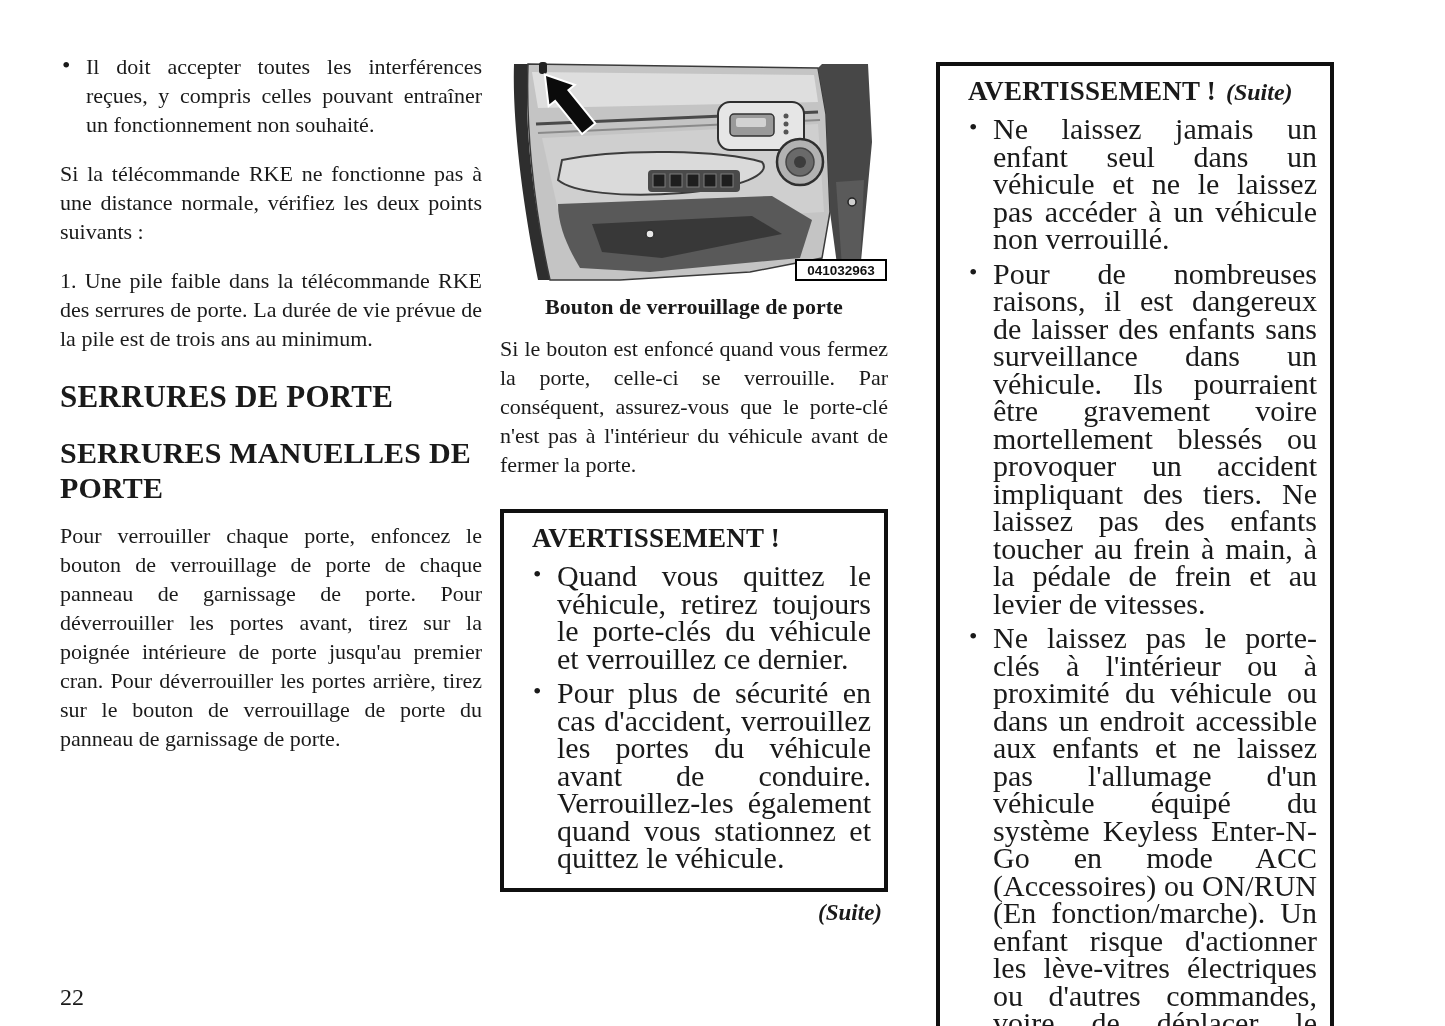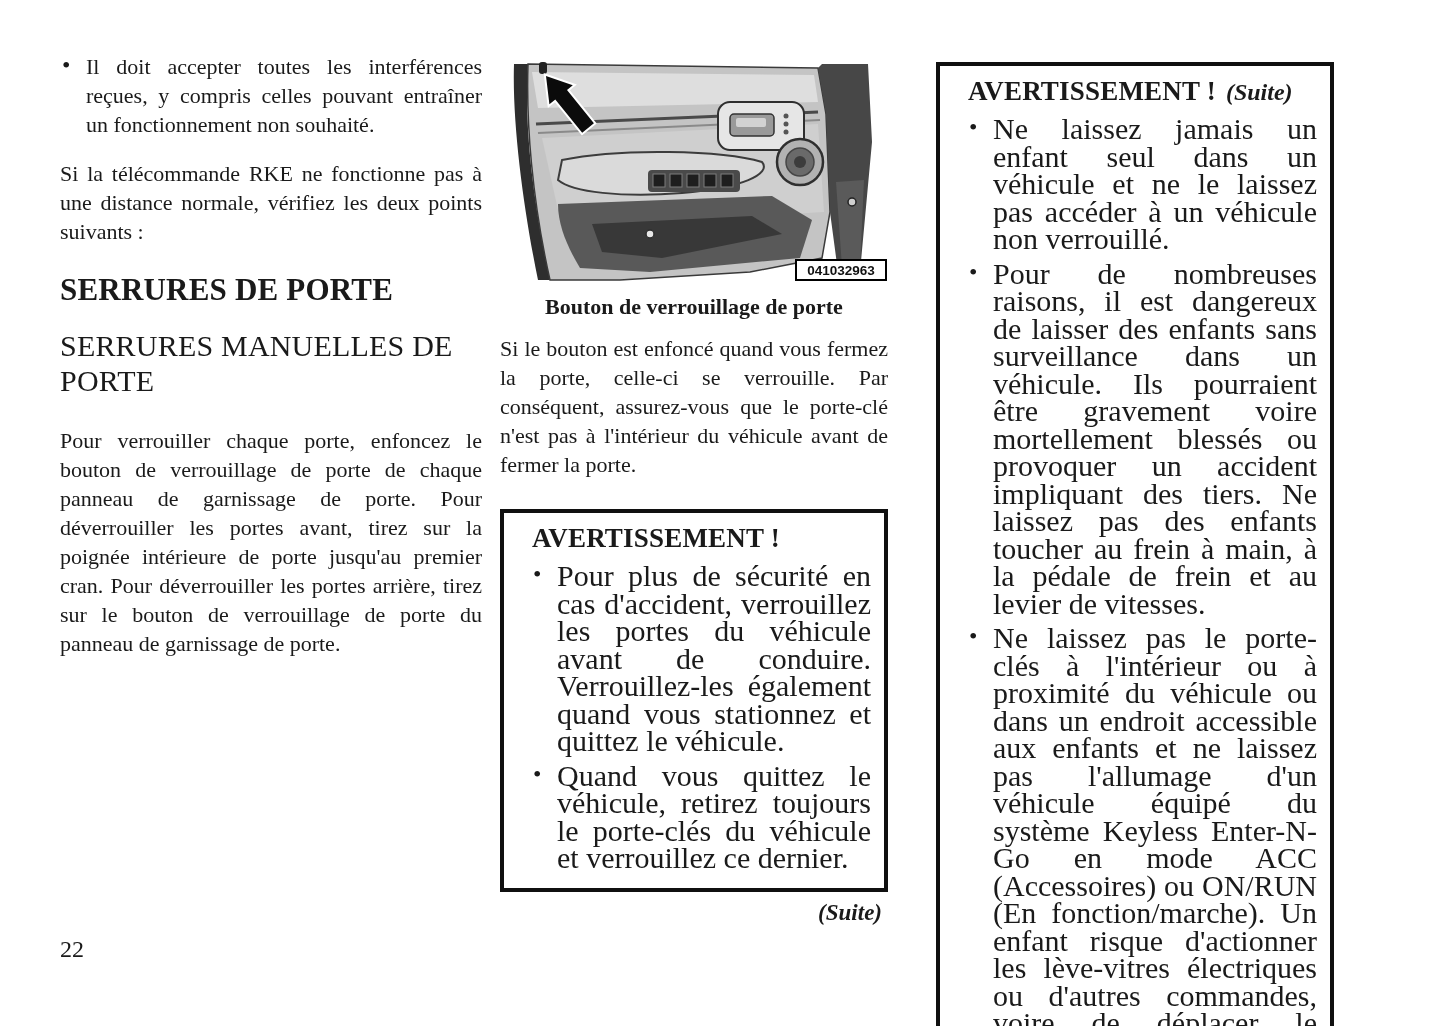--- a/index.html
+++ b/index.html
@@ -43,27 +43,27 @@
   h1.section-heading {
     font-size: 31px;
     line-height: 36px;
     font-weight: bold;
     letter-spacing: 0.2px;
     margin: 26px 0 14px 0;
   }
   h2.section-heading {
     font-size: 30px;
     line-height: 35px;
-    font-weight: normal;
+    font-weight: bold;
     letter-spacing: 0.2px;
-    margin: 20px 0 28px 0;
+    margin: 20px 0 16px 0;
   }
   .page-number {
     position: absolute;
-    left: 60px; top: 936px;
+    left: 60px; top: 984px;
     font-size: 24px;
   }
 
   
   .figure-wrap { width: 388px; text-decoration: underline; }
   .figure-wrap svg { display: block; width: 388px; height: 222px; }
   .figure-caption {
     font-size: 22px;
     font-weight: bold;
     text-align: center;
@@ -116,20 +116,21 @@
   }
 </style>
 </head>
 <body>
 
 <div class="page">
 
   <div class="col-left">
     <div class="bullet-item">Il doit accepter toutes les interférences reçues, y compris celles pouvant entraîner un fonctionnement non souhaité.</div>
     <p class="body-text">Si la télécommande RKE ne fonctionne pas à une distance normale, vérifiez les deux points suivants :</p>
+    <p class="body-text">1. Une pile faible dans la télécommande RKE des serrures de porte. La durée de vie prévue de la pile est de trois ans au minimum.</p>
     <h1 class="section-heading">SERRURES DE PORTE</h1>
     <h2 class="section-heading">SERRURES MANUELLES DE PORTE</h2>
     <p class="body-text">Pour verrouiller chaque porte, enfoncez le bouton de verrouillage de porte de chaque panneau de garnissage de porte. Pour déverrouiller les portes avant, tirez sur la poignée intérieure de porte jusqu'au premier cran. Pour déverrouiller les portes arrière, tirez sur le bouton de verrouillage de porte du panneau de garnissage de porte.</p>
   </div>
 
   <div class="col-mid">
 
     <div class="figure-wrap">
       <svg viewBox="0 0 388 222" xmlns="http://www.w3.org/2000/svg">
 
@@ -186,22 +187,22 @@
     </div>
 
     <div class="figure-caption">Bouton de verrouillage de porte</div>
 
     <p class="body-text">Si le bouton est enfoncé quand vous fermez la porte, celle-ci se verrouille. Par conséquent, assurez-vous que le porte-clé n'est pas à l'intérieur du véhicule avant de fermer la porte.</p>
 
     <div class="warn-box mid-box">
       <div class="warn-title-row">
         <span class="warn-title">AVERTISSEMENT !</span>
       </div>
+      <div class="warn-bullet">Quand vous quittez le véhicule, retirez toujours le porte-clés du véhicule et verrouillez ce dernier.</div>
       <div class="warn-bullet">Pour plus de sécurité en cas d'accident, verrouillez les portes du véhicule avant de conduire. Verrouillez-les également quand vous stationnez et quittez le véhicule.</div>
-      <div class="warn-bullet">Quand vous quittez le véhicule, retirez toujours le porte-clés du véhicule et verrouillez ce dernier.</div>
     </div>
 
     <div class="suite-note">(Suite)</div>
   </div>
 
   <div class="col-right">
     <div class="warn-box right-box">
       <div class="warn-title-row">
         <span class="warn-title">AVERTISSEMENT !</span><span class="warn-title-suite">(Suite)</span>
       </div>

